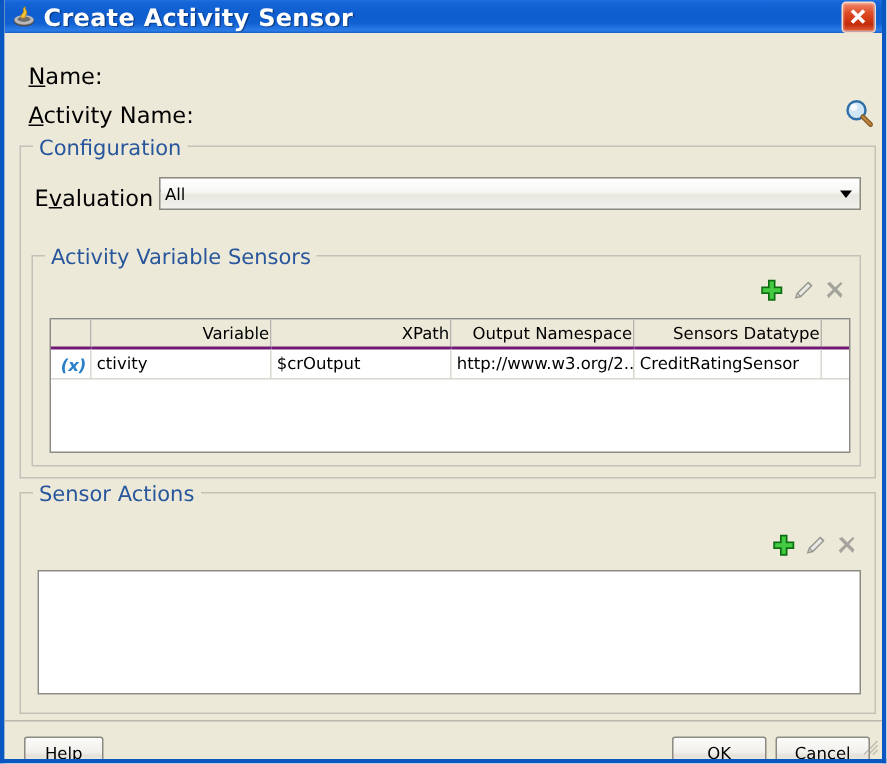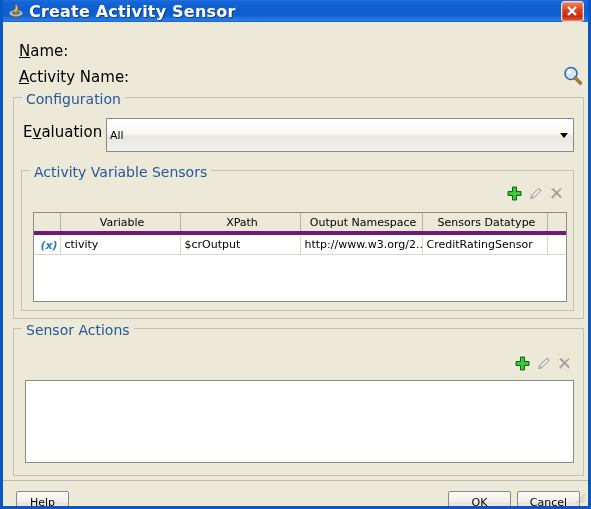--- a/index.html
+++ b/index.html
@@ -133,21 +133,21 @@
     background: #ece9d8;
     color: #27569c;
     font-size: 14px;
     white-space: nowrap;
   }
 
   
   .combo {
     position: absolute;
     box-sizing: border-box;
-    height: 34px;
+    height: 22px;
     border: 1px solid #8b8a82;
     background: linear-gradient(to bottom, #ffffff 0%, #f7f7f4 45%, #e8e7e0 55%, #f2f1ec 100%);
     display: flex;
     align-items: center;
     cursor: default;
   }
   .combo .combo-value {
     flex: 1 1 auto;
     padding-left: 3px;
     font-size: 11px;
@@ -194,23 +194,23 @@
   table.grid {
     border-collapse: collapse;
     width: 100%;
     table-layout: fixed;
     font-size: 11px;
   }
   table.grid th {
     height: 18px;
     background: #ece9d8;
     border-right: 1px solid #b6b4ab;
-    border-bottom: 4px solid #701a75;
+    border-bottom: 2px solid #701a75;
     font-weight: normal;
-    text-align: center;
+    text-align: right;
     padding: 0 0 0 4px;
     color: #000;
     font-size: 11px;
     white-space: nowrap;
     overflow: hidden;
   }
   table.grid td {
     height: 19px;
     border-right: 1px solid #d8d6cd;
     border-bottom: 1px solid #d8d6cd;

